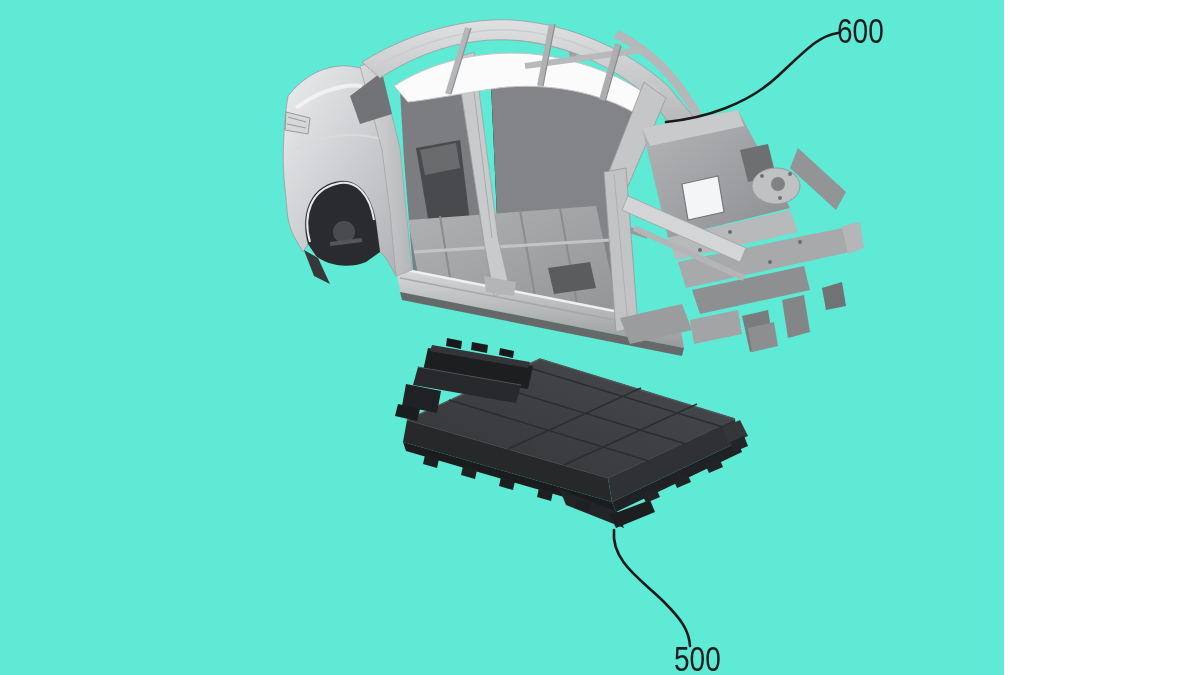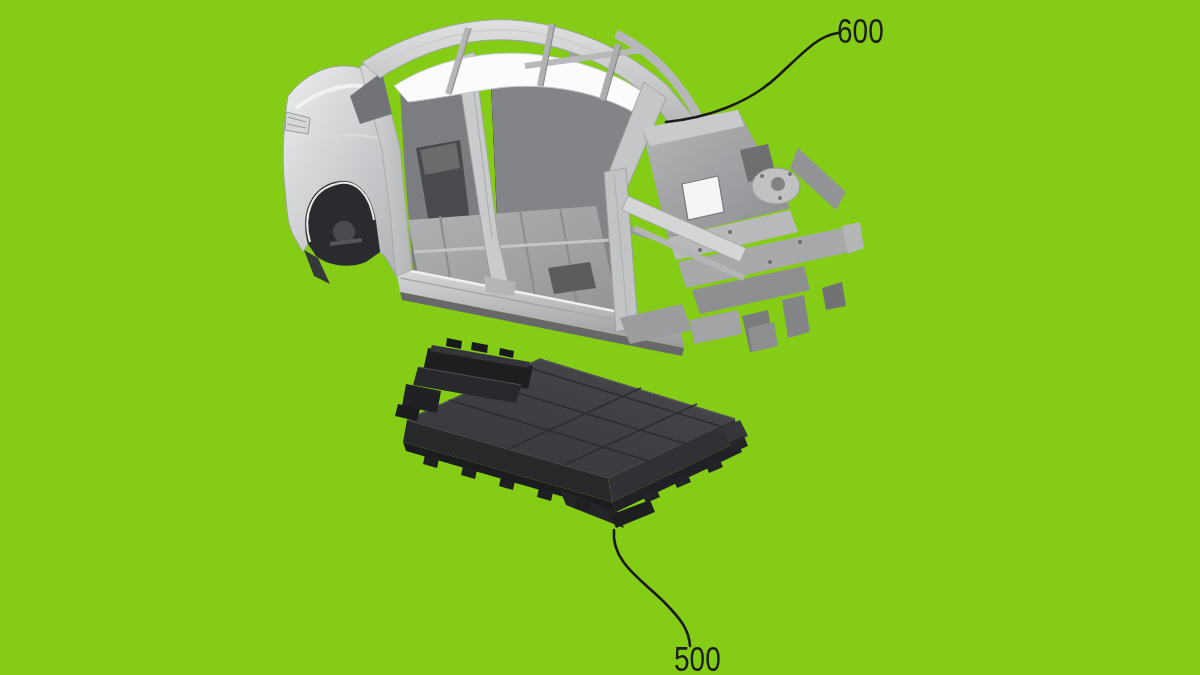--- a/index.html
+++ b/index.html
@@ -1,16 +1,16 @@
 <!DOCTYPE html>
 <html><head>
 <meta charset="utf-8">
 <style>
   html,body{margin:0;padding:0;background:#ffffff;}
-  .canvas{position:relative;width:1200px;height:675px;background:#84cc16;overflow:hidden;
+  .canvas{position:relative;width:1004px;height:675px;background:#5eead4;overflow:hidden;
           font-family:"Liberation Sans",sans-serif;text-align:center;}
   .canvas svg{position:absolute;left:0;top:0;}
   .ref-label{position:absolute;font-size:35px;font-weight:400;color:#1c1c1e;line-height:1;
              transform:scaleX(0.8);transform-origin:left top;}
   #label600{left:837px;top:13px;}
   #label500{left:674px;top:641px;}
 </style>
 </head>
 <body>
 

